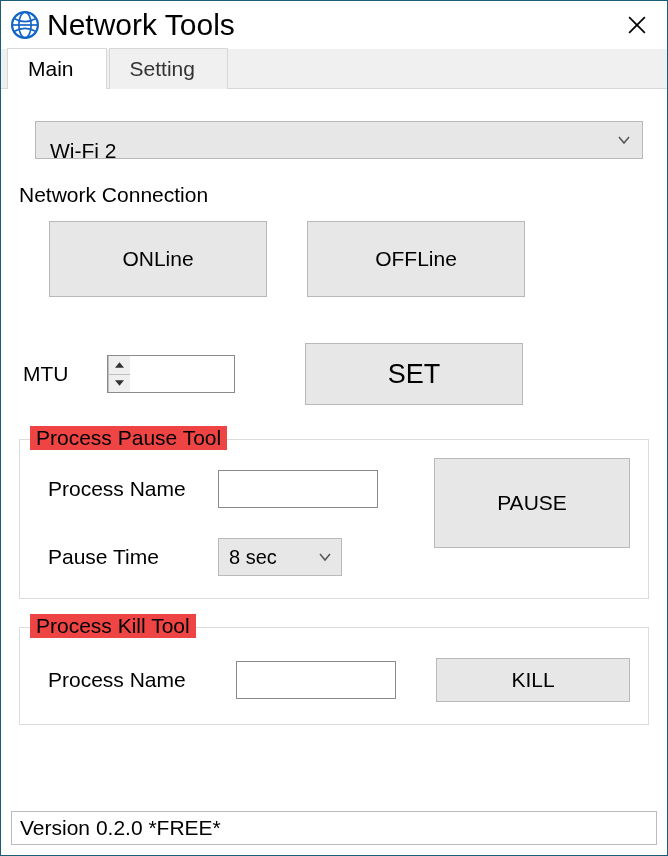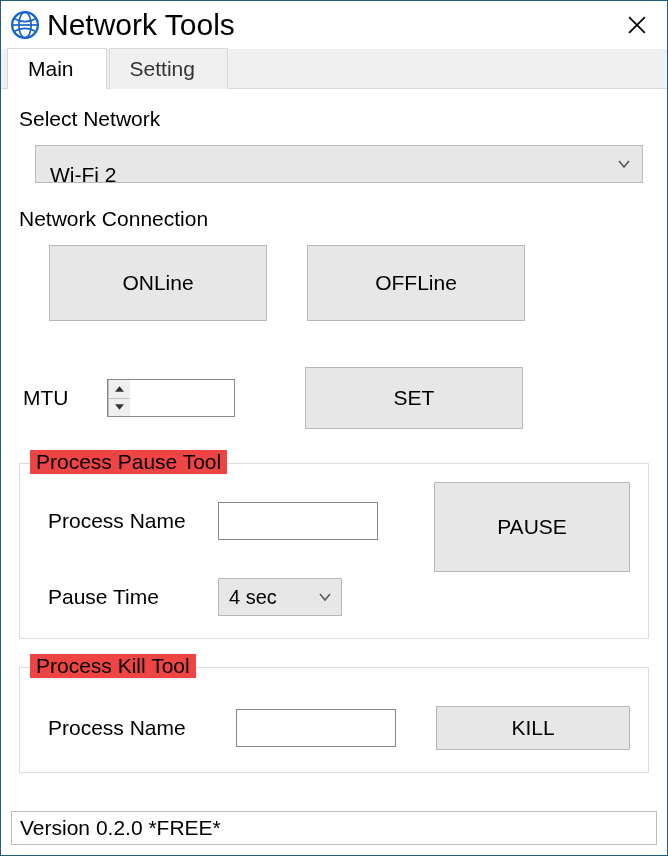--- a/index.html
+++ b/index.html
@@ -70,32 +70,32 @@
   }
   .spinner .arrows div {
     flex: 1; display: flex; align-items: center; justify-content: center;
     background: #efefef; border-bottom: 1px solid #c0c0c0; cursor: pointer;
   }
   .spinner .arrows div:last-child { border-bottom: none; }
   .spinner .arrows svg { width: 9px; height: 6px; }
   .set-btn {
     width: 218px; height: 62px; background: #e7e7e7;
     border: 1px solid #b8b8b8; display: flex; align-items: center;
-    justify-content: center; font-size: 21px; cursor: pointer;
+    justify-content: center; font-size: 27px; cursor: pointer;
   }
   .group {
     border: 1px solid #dcdcdc; margin-top: 34px; padding: 18px 18px 22px 18px;
     position: relative;
   }
   .group .legend {
     position: absolute; top: -14px; left: 10px; background: #ef4444;
     padding: 0 6px; font-size: 21px;
   }
   .group-row {
-    display: flex; align-items: center; margin-top: 20px;
+    display: flex; align-items: center; margin-top: 12px;
   }
   .group-row .lbl { font-size: 21px; width: 170px; margin-left: 10px; }
   .text-input {
     width: 160px; height: 38px; border: 1.5px solid #898989; background: #fff;
     font-size: 20px; padding: 0 6px; outline: none;
   }
   .combo {
     width: 124px; height: 38px; border: 1px solid #b8b8b8; background: #e7e7e7;
     display: flex; align-items: center; padding: 0 8px 0 10px; cursor: pointer;
   }
@@ -145,21 +145,20 @@
   </span>
 </div>
 
 <div class="tab-strip">
   <div class="tab active">Main</div>
   <div class="tab">Setting</div>
 </div>
 
 <div class="content">
 
-  <div class="label">Select Network</div>
   <div class="select-network">
     <span class="val">Wi-Fi 2</span>
     <svg class="chev" viewBox="0 0 16 16">
       <polyline points="3,5 8,11 13,5" fill="none" stroke="#555" stroke-width="1.5"></polyline>
     </svg>
   </div>
 
   <div class="section">
     <div class="label">Network Connection</div>
     <div class="btn-row">
@@ -191,21 +190,21 @@
     <div class="legend">Process Pause Tool</div>
     <div class="pause-group">
       <div class="pause-left">
         <div class="group-row">
           <div class="lbl">Process Name</div>
           <input class="text-input" type="text" value="" style="">
         </div>
         <div class="group-row">
           <div class="lbl">Pause Time</div>
           <div class="combo">
-            <span class="val">4 sec</span>
+            <span class="val">8 sec</span>
             <svg class="chev" viewBox="0 0 16 16">
               <polyline points="3,5 8,11 13,5" fill="none" stroke="#555" stroke-width="1.5"></polyline>
             </svg>
           </div>
         </div>
       </div>
       <div class="tall-btn">PAUSE</div>
     </div>
   </div>
 

